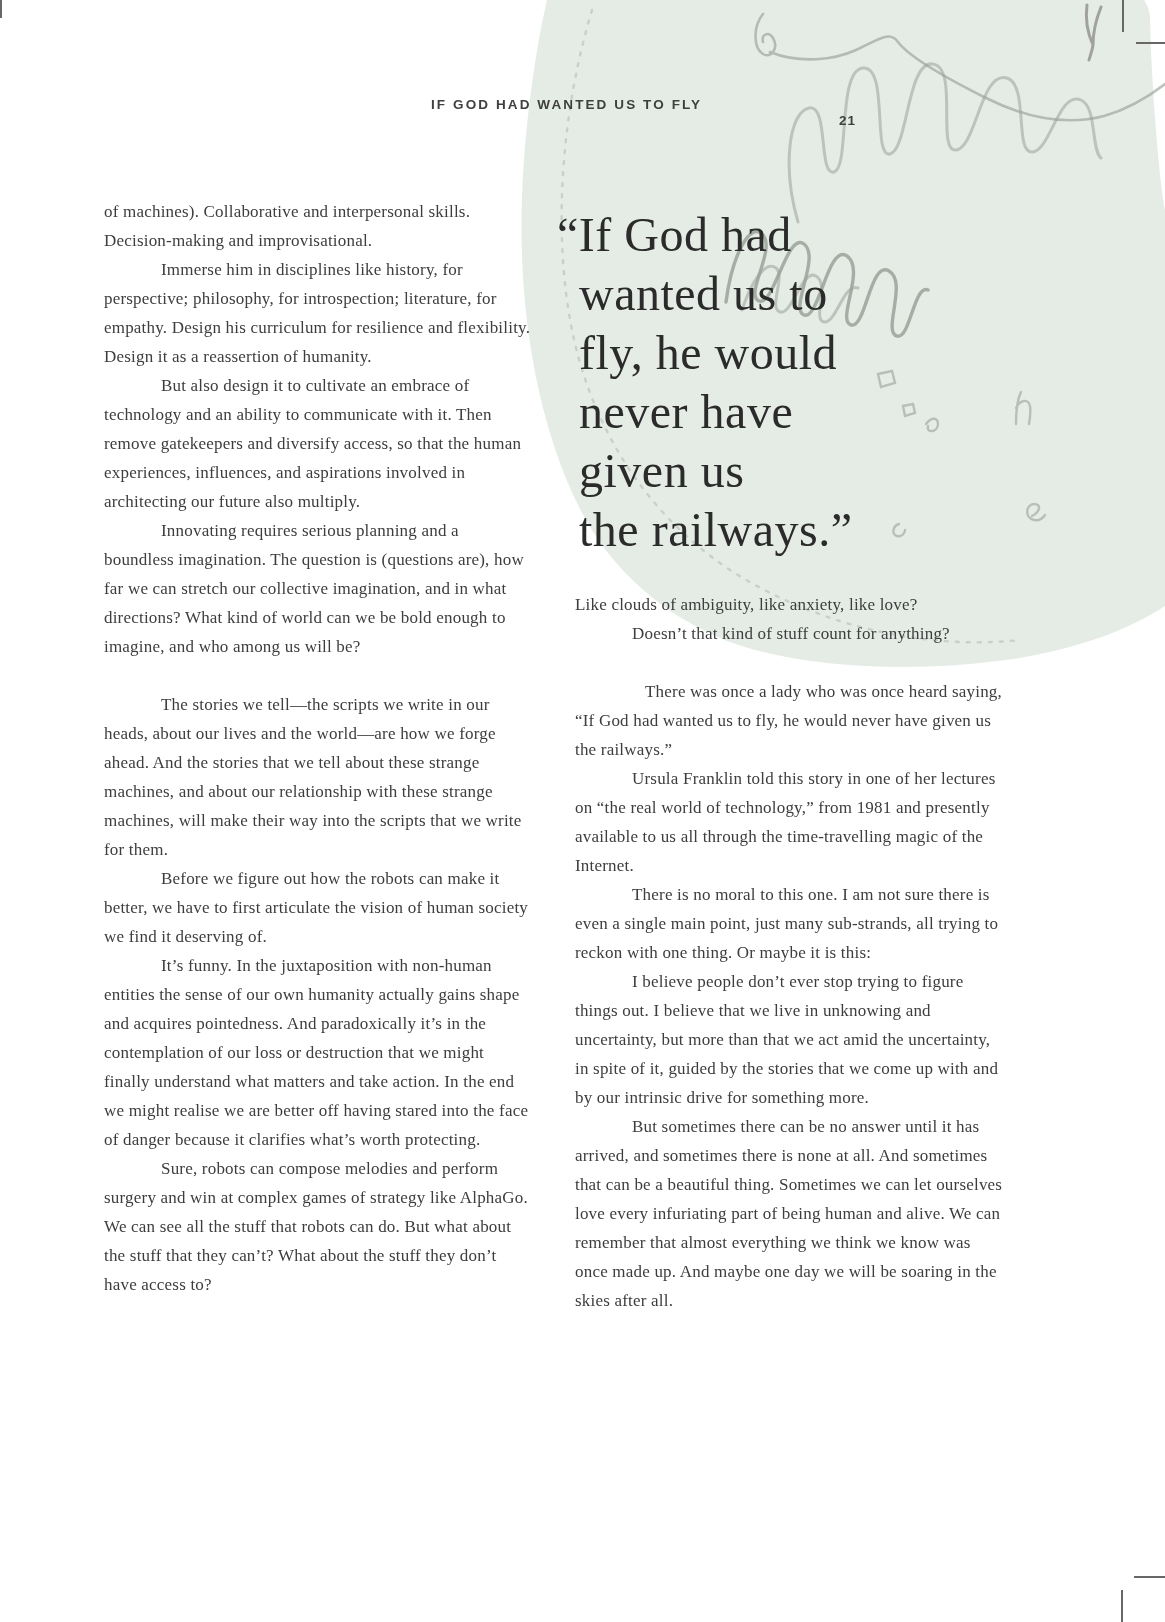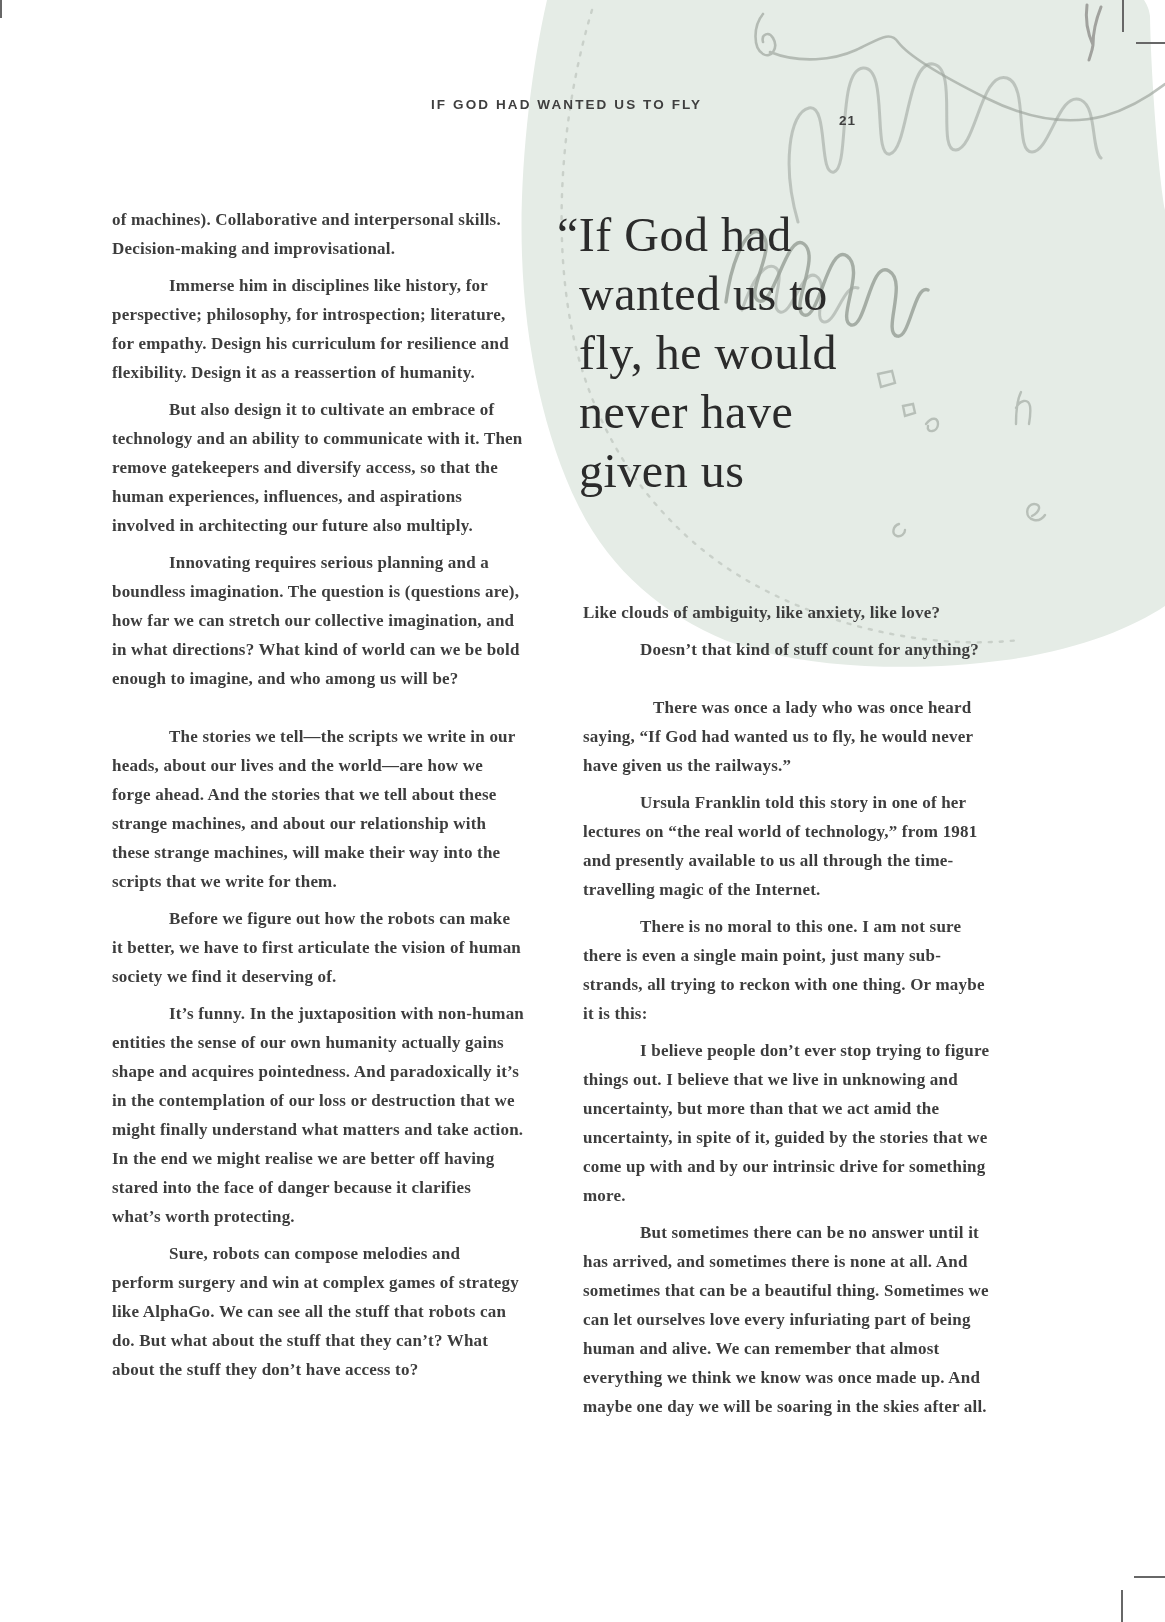--- a/index.html
+++ b/index.html
@@ -11,21 +11,21 @@
   
   .running-head{
     position:absolute;top:97px;left:0;width:100%;height:20px;
     font-family:"Liberation Sans",sans-serif;font-weight:bold;
     font-size:13.5px;letter-spacing:2.1px;color:#3f3f3f;
   }
   .rh-title{position:absolute;left:431px;top:0;white-space:nowrap;}
   .rh-page{position:absolute;left:839px;top:16px;letter-spacing:1px;}
   
   .col{position:absolute;font-size:17px;line-height:29px;color:#3d3d3d;letter-spacing:0.2px;}
-  .col p{margin:8px;font-weight:bold;}
+  .col p{margin:0;}
   .col .indent{text-indent:57px;}
   .col .indent-lg{text-indent:70px;}
   .col .gap-before{margin-top:29px;}
   .col-left{left:104px;top:197px;width:428px;}
   .col-right{left:575px;top:590px;width:432px;}
   
   .quote{
     position:absolute;left:557px;top:205px;width:500px;
     font-size:48px;line-height:59px;color:#2b2b2b;letter-spacing:0.5px;
   }
@@ -90,20 +90,21 @@
     <span class="rh-title">IF GOD HAD WANTED US TO FLY</span>
     <span class="rh-page">21</span>
   </div>
 
   <div class="quote">
     <span class="ql">“If God had</span>
     <span class="ql">wanted us to</span>
     <span class="ql">fly, he would</span>
     <span class="ql">never have</span>
     <span class="ql">given us</span>
+    <span class="ql">the railways.”</span>
   </div>
 
   <div class="col col-left">
     <p>of machines). Collaborative and interpersonal skills. Decision-making and improvisational.</p>
     <p class="indent">Immerse him in disciplines like history, for perspective; philosophy, for introspection; literature, for empathy. Design his curriculum for resilience and flexibility. Design it as a reassertion of humanity.</p>
     <p class="indent">But also design it to cultivate an embrace of technology and an ability to communicate with it. Then remove gatekeepers and diversify access, so that the human experiences, influences, and aspirations involved in architecting our future also multiply.</p>
     <p class="indent">Innovating requires serious planning and a boundless imagination. The question is (questions are), how far we can stretch our collective imagination, and in what directions? What kind of world can we be bold enough to imagine, and who among us will be?</p>
     <p class="indent gap-before">The stories we tell—the scripts we write in our heads, about our lives and the world—are how we forge ahead. And the stories that we tell about these strange machines, and about our relationship with these strange machines, will make their way into the scripts that we write for them.</p>
     <p class="indent">Before we figure out how the robots can make it better, we have to first articulate the vision of human society we find it deserving of.</p>
     <p class="indent">It’s funny. In the juxtaposition with non-human entities the sense of our own humanity actually gains shape and acquires pointedness. And paradoxically it’s in the contemplation of our loss or destruction that we might finally understand what matters and take action. In the end we might realise we are better off having stared into the face of danger because it clarifies what’s worth protecting.</p>

